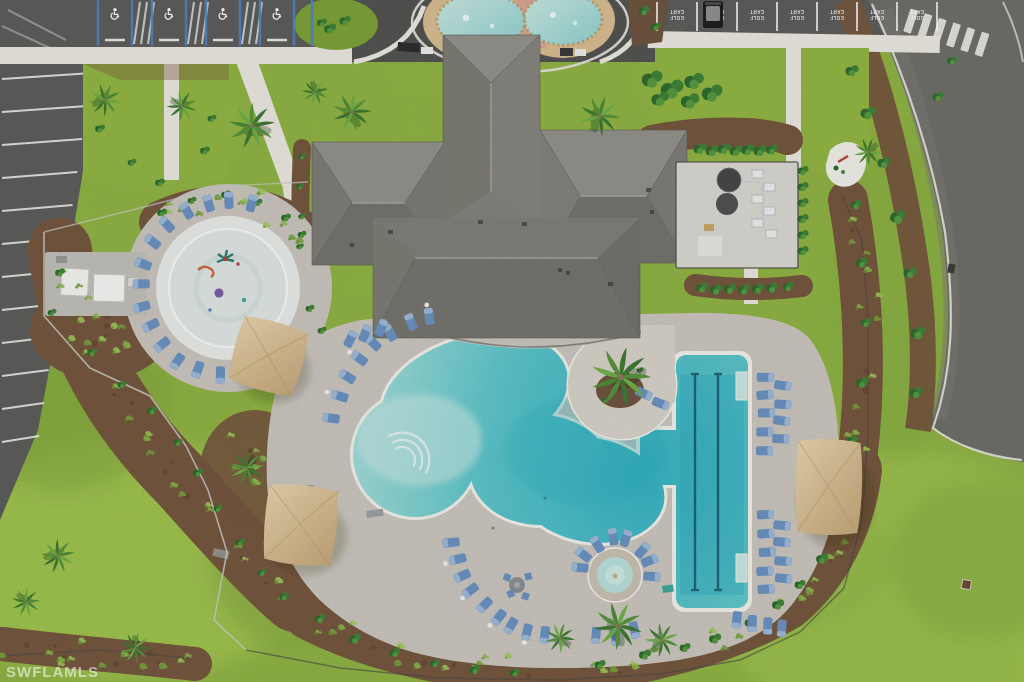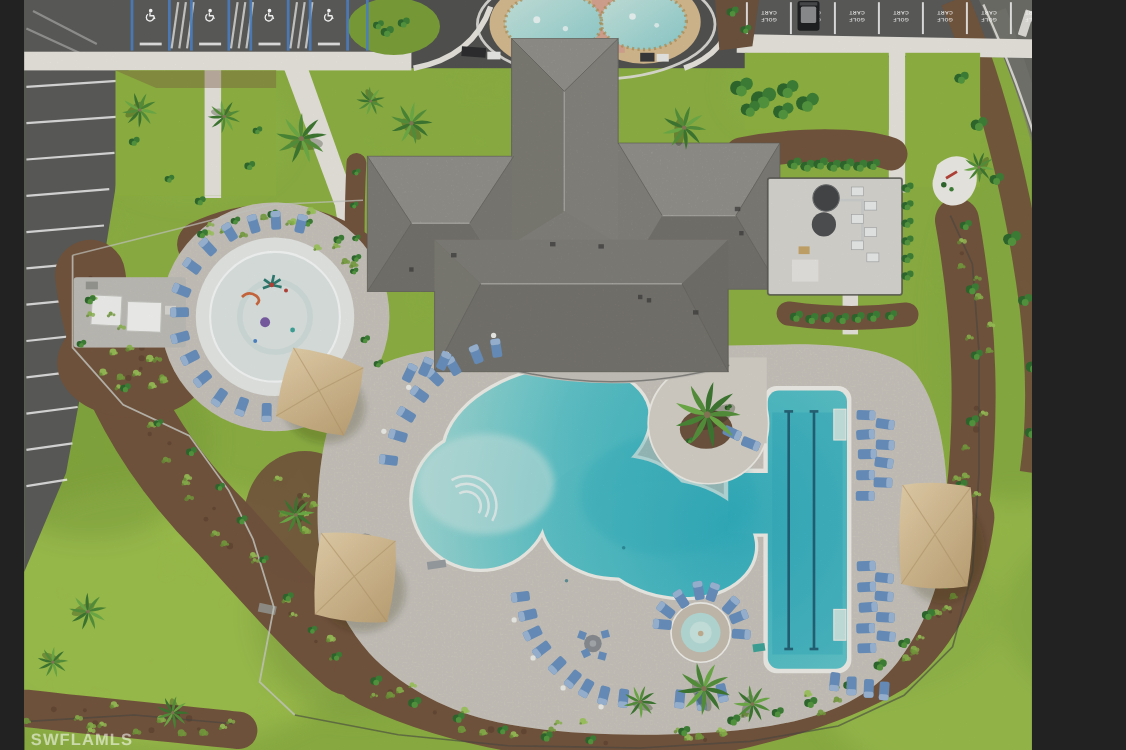--- a/index.html
+++ b/index.html
@@ -1,16 +1,16 @@
 <!DOCTYPE html>
 <html style="--grass: #92b643; --grass_light: #a9cc52; --grass_dark: #7da23a; --asphalt: #5d5d5b; --court: #545453; --road: #6f6f69; --sidewalk: #eae8e1; --deck: #d7d3c9; --pad: #cbc9c3; --mulch: #76573f; --roof_light: #a8a69e; --roof_mid: #94928a; --roof_dark: #807e76; --water_deep: #35b2c2; --water_mid: #5fc6cb; --water_shallow: #a8ded9; --pond: #bfe2dc; --pond_trim: #d9bd92; --lounger: #6b93c0; --lounger_light: #9db9d8; --sail: #dcc49c; --coping: #f2f1ea; --fence: #caccc6; --handicap_blue: #4f86c9;"><head>
 <meta charset="utf-8">
 <style>
   html,body{margin:0;padding:0;background:#222;}
-  #stage{width:916px;height:682px;position:relative;overflow:hidden;font-family:"Liberation Sans",sans-serif;margin-left:22px;}
+  #stage{width:1024px;height:682px;position:relative;overflow:hidden;font-family:"Liberation Sans",sans-serif;}
   svg{display:block;}
   text{font-family:"Liberation Sans",sans-serif;}
   .wm{font-weight:bold;letter-spacing:1px;fill:#ffffff;opacity:.55;font-size:15px;}
   .stencil{fill:#ffffff;opacity:.85;font-size:4.6px;font-weight:bold;letter-spacing:.4px;text-anchor:middle;}
 </style>
 </head>
 <body>
 
 <div id="stage">
 <svg viewBox="0 0 1024 682" width="1024" height="682">

